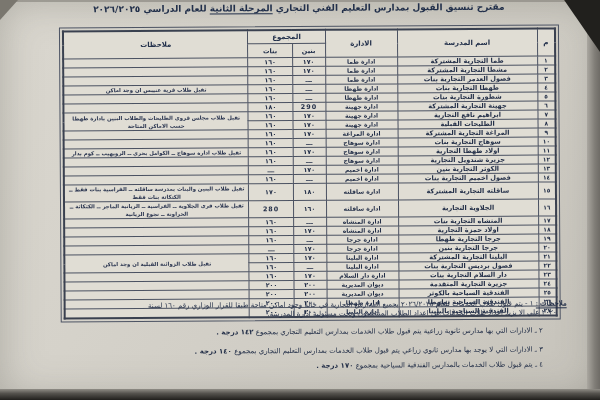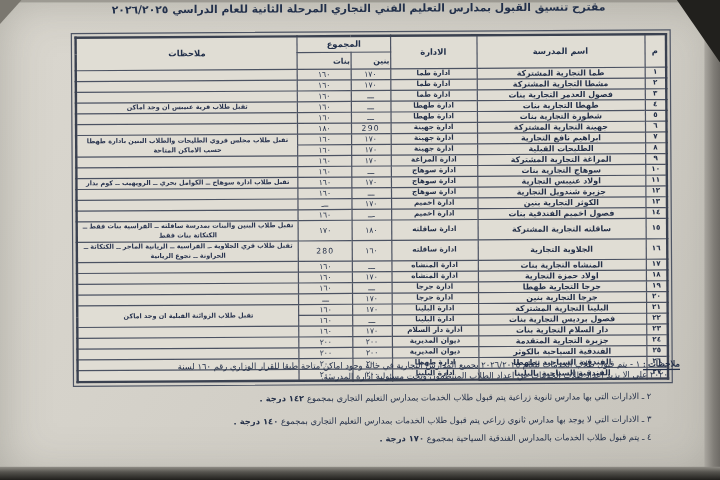--- a/index.html
+++ b/index.html
@@ -24,43 +24,43 @@
     clip-path:polygon(0 0,50% 0,0 100%);}
   .edge-bottom{position:absolute;left:0;bottom:0;width:100%;height:11px;
     background:linear-gradient(#908d86 0%,#55534e 40%,#201f1c 100%);}
   .edge-top{position:absolute;top:0;left:0;width:100%;height:2px;background:#8d8a83;opacity:.7;}
   .doc-title{
     position:absolute;top:3px;right:30px;left:30px;
     direction:rtl;text-align:center;
     font-size:9px;font-weight:bold;color:#22304b;
     letter-spacing:.1px;white-space:nowrap;
   }
-  .doc-title .u{text-underline-offset:2px;margin-top:18px;}
+  .doc-title .u{text-decoration:underline;text-underline-offset:2px;margin-top:18px;}
 
   table.adm{
     position:absolute;top:29px;left:63px;width:494px;
     border-collapse:collapse;direction:rtl;table-layout:fixed;
     background:#e0ddd4;
     border:2px solid #3a4150;
     outline:1px solid #4d5464;outline-offset:2px;
     color:#243049;
   }
   .adm td,.adm th{
     border:1px solid #4b5262;
     padding:0;margin:0;vertical-align:middle;text-align:center;
     overflow:hidden;
   }
   .adm thead th{font-weight:bold;color:#22304b;}
   .adm .h1 th{height:12px;font-size:7px;}
-  .adm .h2 th{height:13px;font-size:6.5px;text-align:right;}
+  .adm .h2 th{height:13px;font-size:6.5px;}
   .adm tbody td{height:8px;line-height:8px;}
   .c-num{font-size:6px;font-weight:bold;}
   .c-school{font-size:6.6px;font-weight:bold;white-space:nowrap;}
   .c-admin{font-size:6px;font-weight:bold;white-space:nowrap;}
-  .c-boys,.c-girls{font-size:6.4px;font-weight:normal;letter-spacing:1px;}
+  .c-boys,.c-girls{font-size:6.4px;font-weight:bold;letter-spacing:1px;}
   .c-note{
     font-size:5.4px;line-height:4.9px;font-weight:bold;color:#2a3550;
     overflow:visible;padding:0 3px;
   }
 
   .footnotes{
     position:absolute;top:301px;right:34px;left:14px;
     direction:rtl;font-size:7px;color:#243049;line-height:1.35;
   }
   .footnotes .head{font-weight:bold;text-decoration:underline;text-underline-offset:2px;font-family:Liberation Serif, serif;}
@@ -177,21 +177,21 @@
         <tr>
     <td class="c-num">١٠</td>
     <td class="c-school">سوهاج التجارية بنات</td>
     <td class="c-admin">ادارة سوهاج</td>
     <td class="c-boys">ـــ</td>
     <td class="c-girls">١٦٠</td>
   <td class="c-note"></td>
         </tr>
         <tr>
     <td class="c-num">١١</td>
-    <td class="c-school">اولاد عنيبس التجارية</td>
+    <td class="c-school">اولاد طهطا التجارية</td>
     <td class="c-admin">ادارة سوهاج</td>
     <td class="c-boys">١٧٠</td>
     <td class="c-girls">١٦٠</td>
   <td class="c-note">تقبل طلاب ادارة سوهاج ــ الكوامل بحري ــ الرويهيب ــ كوم بدار</td>
         </tr>
         <tr>
     <td class="c-num">١٢</td>
     <td class="c-school">جزيرة شندويل التجارية</td>
     <td class="c-admin">ادارة سوهاج</td>
     <td class="c-boys">ـــ</td>
@@ -201,21 +201,21 @@
         <tr>
     <td class="c-num">١٣</td>
     <td class="c-school">الكوثر التجارية بنين</td>
     <td class="c-admin">ادارة اخميم</td>
     <td class="c-boys">١٧٠</td>
     <td class="c-girls">ـــ</td>
   <td class="c-note"></td>
         </tr>
         <tr>
     <td class="c-num">١٤</td>
-    <td class="c-school">فصول اخميم الفندقية بنات</td>
+    <td class="c-school">فصول اخميم التجارية بنات</td>
     <td class="c-admin">ادارة اخميم</td>
     <td class="c-boys">ـــ</td>
     <td class="c-girls">١٦٠</td>
   <td class="c-note"></td>
         </tr>
         <tr>
     <td class="c-num">١٥</td>
     <td class="c-school">ساقلته التجارية المشتركة</td>
     <td class="c-admin">ادارة ساقلته</td>
     <td class="c-boys">١٨٠</td>

